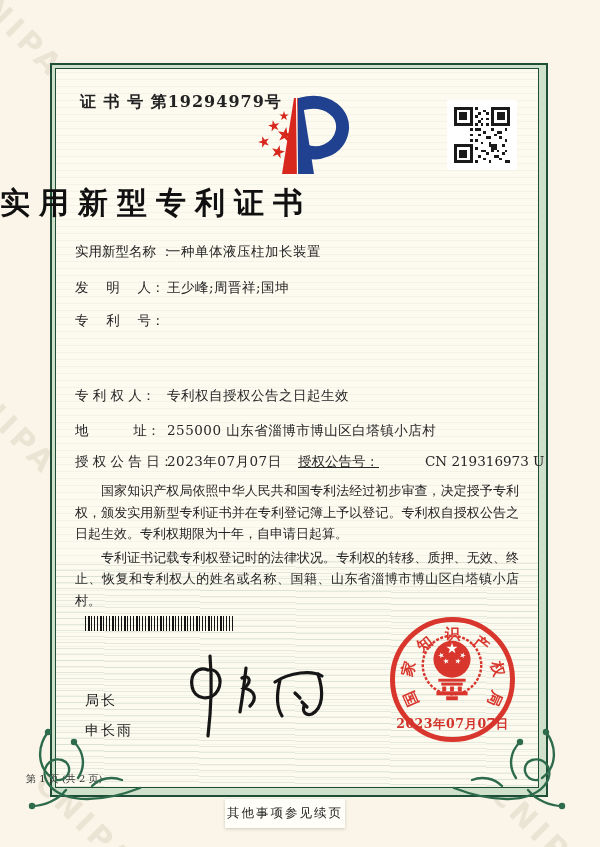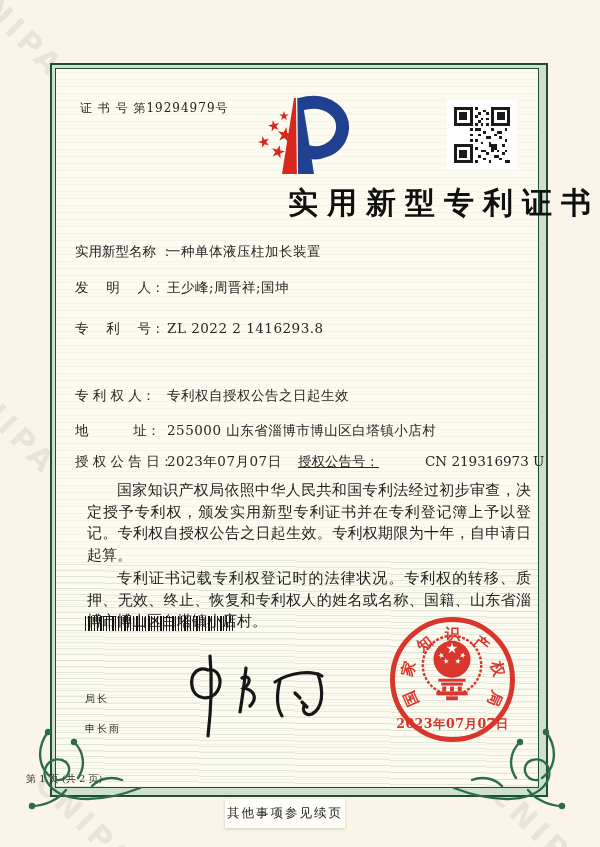--- a/index.html
+++ b/index.html
@@ -16,44 +16,44 @@
       border:2px solid #1e4f36;background:#cfe0cb;z-index:2;}
   .frame-inner{position:absolute;left:55px;top:68px;width:482px;height:718px;
       border:1px solid #1e4f36;background:#fdfaf0;z-index:2;}
   .pattern-full{position:absolute;left:56px;top:69px;width:482px;height:718px;z-index:3;
       background:repeating-linear-gradient(0deg,rgba(106,150,120,0.07) 0 1px,transparent 1px 7px);}
   .pattern-bottom{position:absolute;left:56px;top:560px;width:482px;height:227px;z-index:3;
       background:repeating-linear-gradient(0.6deg,rgba(96,142,112,0.16) 0 1px,transparent 1px 6px);}
   .flourish{position:absolute;z-index:6;}
 
   
-  .cert-no{position:absolute;left:80px;top:100px;font-size:12px;letter-spacing:1px;color:#222;z-index:5;}
+  .cert-no{position:absolute;left:80px;top:92px;font-size:16px;letter-spacing:1px;color:#222;z-index:5;font-weight:bold;}
   .logo{position:absolute;left:254px;top:94px;width:96px;height:88px;z-index:5;}
   .qr-box{position:absolute;left:447px;top:100px;width:70px;height:70px;background:#fff;z-index:5;
       display:flex;align-items:center;justify-content:center;}
-  .title{position:absolute;left:0;top:183px;width:100%;text-align:right;font-size:30px;
+  .title{position:absolute;left:0;top:183px;width:100%;text-align:left;font-size:30px;
       font-weight:bold;letter-spacing:9px;color:#101010;z-index:5;}
 
   
   .row{position:absolute;left:0;width:100%;height:16px;font-size:13.5px;color:#262626;z-index:5;}
   .row .lab{position:absolute;left:75px;white-space:pre;}
   .row .val{position:absolute;left:167px;white-space:pre;letter-spacing:0.5px;}
   .row .lab2{position:absolute;left:298px;white-space:pre;text-decoration:underline;}
   .row .val2{position:absolute;left:380px;white-space:pre;margin-left:45px;}
 
   
   .legal{position:absolute;left:75px;top:480px;width:444px;z-index:5;color:#1f1f1f;
-      font-size:15px;line-height:21.5px;text-align:justify;margin-left:12px;}
+      font-size:13px;line-height:21.5px;text-align:justify;}
   .legal p{margin:0 0 2px 0;text-indent:2em;}
 
   
   .barcode{position:absolute;left:85px;top:616px;width:148px;height:15px;z-index:5;
       background:repeating-linear-gradient(90deg,#141414 0 1.5px,transparent 1.5px 3px,#141414 3px 5.5px,transparent 5.5px 6.5px,#141414 6.5px 7.5px,transparent 7.5px 9.5px,#141414 9.5px 10.5px,transparent 10.5px 12px);}
 
-  .who{position:absolute;left:85px;font-size:10px;letter-spacing:2px;color:#1c1c1c;z-index:5;}
+  .who{position:absolute;left:85px;font-size:14px;letter-spacing:2px;color:#1c1c1c;z-index:5;}
   .sig{position:absolute;left:180px;top:648px;z-index:5;}
 
   
   .seal{position:absolute;left:390px;top:617px;width:125px;height:125px;z-index:7;opacity:0.92;}
   .seal-ring{position:absolute;left:0;top:0;width:115px;height:115px;border:5px solid #d6261e;border-radius:50%;}
   .seal-char{position:absolute;left:50%;top:50%;width:18px;height:18px;margin:-9px 0 0 -9px;
       text-align:center;font-size:15px;font-weight:bold;color:#d6261e;line-height:18px;}
   .seal-date{position:absolute;left:0;top:99px;width:125px;text-align:center;font-size:12.5px;
       font-weight:bold;color:#cf231b;letter-spacing:0.5px;}
   .emblem{position:absolute;left:23px;top:13px;}
@@ -180,23 +180,22 @@
   <div class="title">实用新型专利证书</div>
 
   <div class="row" style="top:243px">
     <span class="lab">实用新型名称 ：</span>
     <span class="val">一种单体液压柱加长装置</span>
   </div>
   <div class="row" style="top:279px">
     <span class="lab">发　 明　 人：</span>
     <span class="val">王少峰;周晋祥;国坤</span>
   </div>
-  <div class="row" style="top:320px">
+  <div class="row" style="top:312px">
     <span class="lab">专　 利　 号：</span>
-    <span class="val">ZL 2022 2 1416293.8</span>
   </div>
   <div class="row" style="top:387px">
     <span class="lab">专 利 权 人：</span>
     <span class="val">专利权自授权公告之日起生效</span>
   </div>
   <div class="row" style="top:422px">
     <span class="lab">地　　　 址：</span>
     <span class="val">255000 山东省淄博市博山区白塔镇小店村</span>
   </div>
   <div class="row" style="top:453px">

